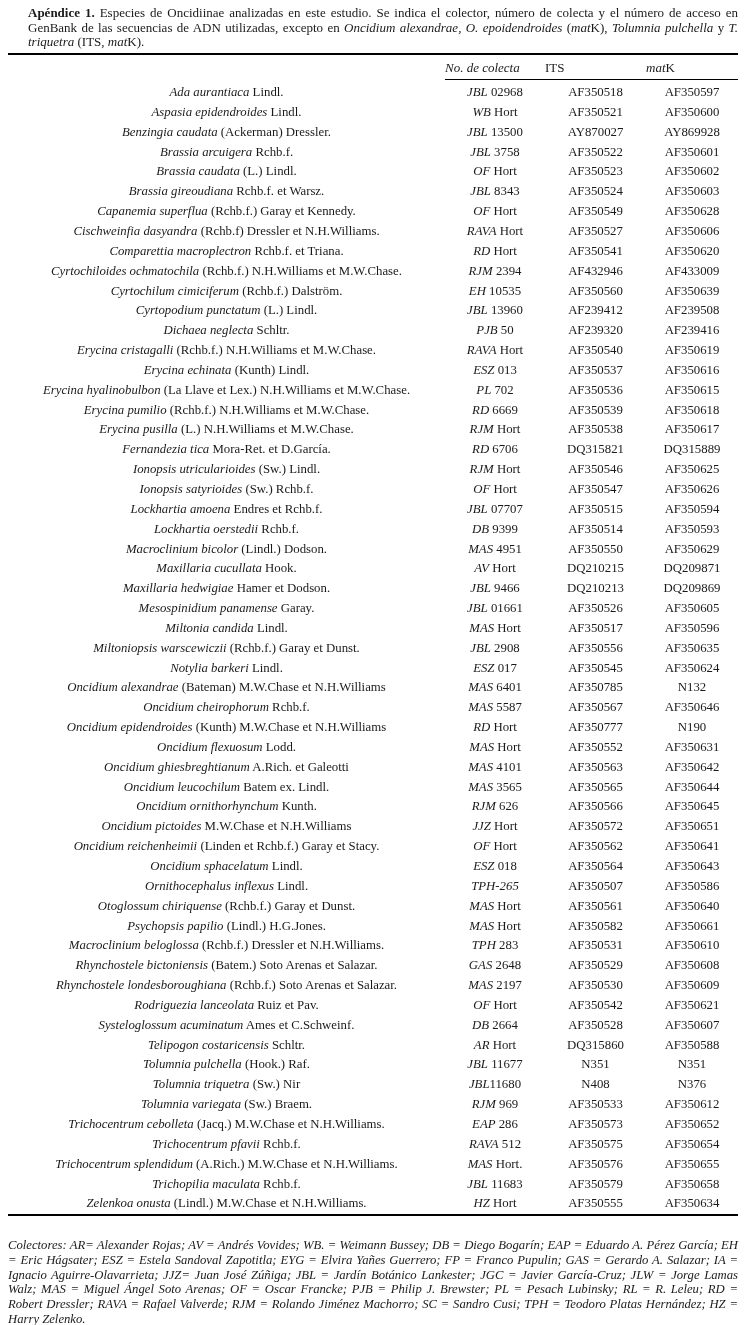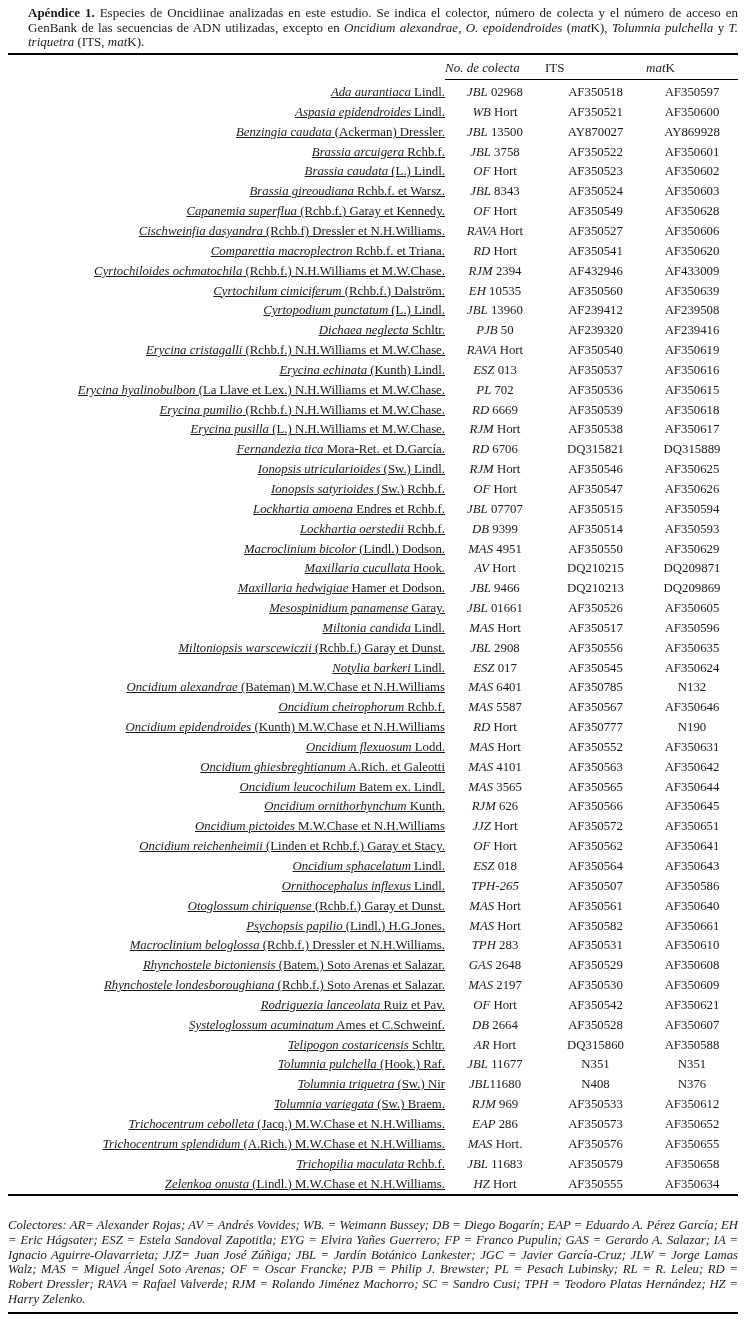--- a/index.html
+++ b/index.html
@@ -34,21 +34,21 @@
   }
   thead th.ruled { border-bottom:1.5px solid #000; }
   thead th i { font-style:italic; }
 
   tbody td {
     font-size:12.8px; line-height:19.84px; height:19.84px;
     white-space:nowrap; overflow:hidden;
     text-align:center; vertical-align:baseline;
     padding:0;
   }
-  tbody td.sp { text-align:right;text-decoration:underline; }
+  tbody td.sp { text-align:center; }
   tbody i { font-style:italic; }
   tbody tr:first-child td { padding-top:3px; }
 
   .footer {
     margin-top:22px;
     font-size:12.7px; line-height:14.7px;
     font-style:italic; text-align:justify;
   }
   .bottom-rule {
     border:none; border-top:2px solid #000; margin-top:5px;
@@ -441,20 +441,26 @@
       <td>AF350612</td>
     </tr>
 
     <tr>
       <td class="sp"><i>Trichocentrum cebolleta</i><span> (Jacq.) M.W.Chase et N.H.Williams.</span></td>
       <td><i>EAP</i><span> 286</span></td>
       <td>AF350573</td>
       <td>AF350652</td>
     </tr>
 
+    <tr>
+      <td class="sp"><i>Trichocentrum pfavii</i><span> Rchb.f.</span></td>
+      <td><i>RAVA</i><span> 512</span></td>
+      <td>AF350575</td>
+      <td>AF350654</td>
+    </tr>
 
     <tr>
       <td class="sp"><i>Trichocentrum splendidum</i><span> (A.Rich.) M.W.Chase et N.H.Williams.</span></td>
       <td><i>MAS</i><span> Hort.</span></td>
       <td>AF350576</td>
       <td>AF350655</td>
     </tr>
 
     <tr>
       <td class="sp"><i>Trichopilia maculata</i><span> Rchb.f.</span></td>

